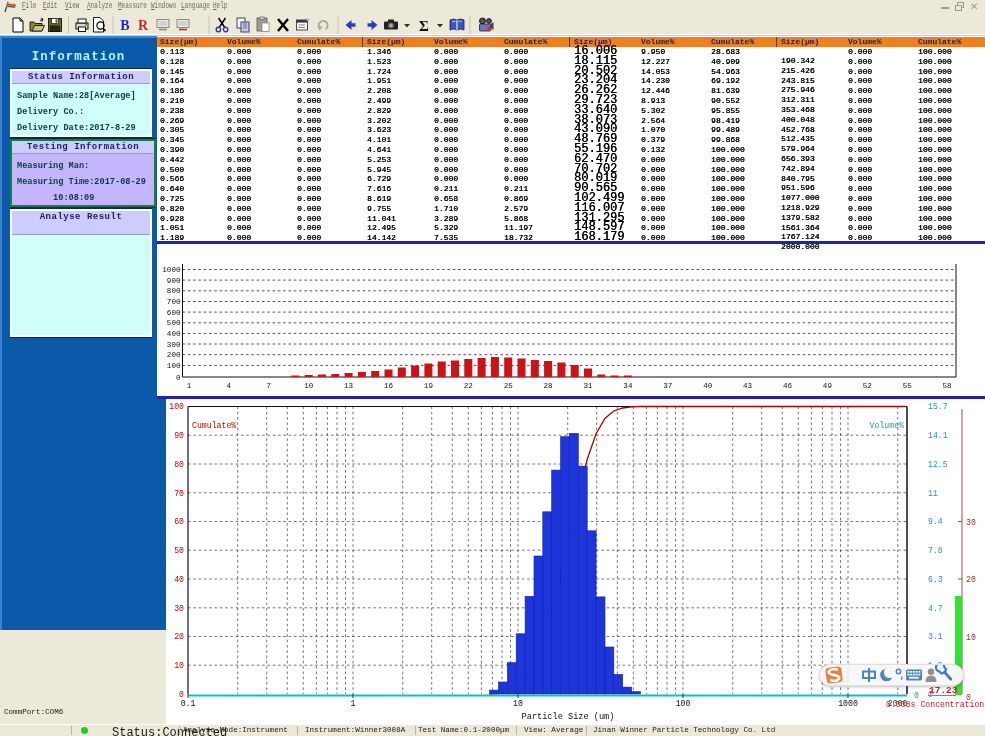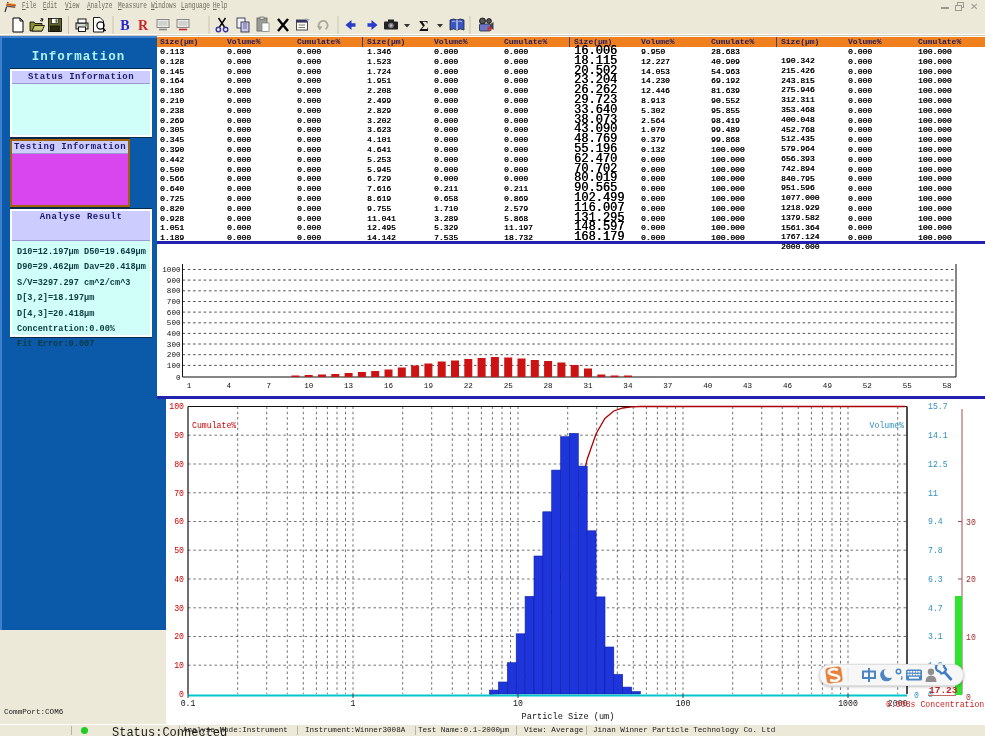--- a/index.html
+++ b/index.html
@@ -129,33 +129,32 @@
       <rect x="1.5" y="1.5" width="4" height="4" fill="#cc3333"></rect>
       <path d="M4.5 -1 L7.5 -3 V5 L4.5 3 Z" fill="#445"></path>
     </g>
   </svg>
 <div class="a" style="left:0;top:34px;width:985px;height:1px;background:#fff"></div>
 <div class="a" style="left:0;top:35px;width:985px;height:1px;background:#d0ccb8"></div>
 <div class="a" style="left:0;top:36px;width:157px;height:594px;background:#0B59A9;border-top:2px solid #3E7FD0;border-left:2px solid #3E7FD0"></div>
 <div class="a" style="left:0;top:50px;width:157px;height:14px;text-align:center;font-size:12.5px;font-weight:bold;color:#AFF5EF;letter-spacing:1px">Information</div>
 <div class="a" style="left:10px;top:69px;width:142px;height:68px;background:#CFFFF8;border:2px solid #fff;box-shadow:0 -1px 0 #0a2a4a,0 1px 0 #0a2a4a">
     <div style="height:13px;background:#CCCCFF;border-bottom:1px solid #9a9ad0;text-align:center;font-size:9px;font-weight:bold;color:#1b1b6e;line-height:13px;letter-spacing:0.5px">Status Information</div>
+    <div style="padding:4px 0 0 5px;font-size:8.6px;font-weight:bold;color:#0B3B42;line-height:16px;white-space:pre">Sample Name:28[Average]
+Delivery Co.:
+Delivery Date:2017-8-29</div>
   </div>
-<div class="a" style="left:10px;top:139px;width:120px;height:68px;background:#d946ef;border:2px solid #a16207;box-shadow:0 -1px 0 #0a2a4a,0 1px 0 #0a2a4a">
+<div class="a" style="left:10px;top:139px;width:146px;height:68px;background:#c4b5fd;border:2px solid #15803d;box-shadow:0 -1px 0 #0a2a4a,0 1px 0 #0a2a4a">
     <div style="height:13px;background:#CCCCFF;border-bottom:1px solid #9a9ad0;text-align:center;font-size:9px;font-weight:bold;color:#1b1b6e;line-height:13px;letter-spacing:0.5px">Testing Information</div>
+    <div style="padding:4px 0 0 5px;font-size:8.6px;font-weight:bold;color:#0B3B42;line-height:16px;white-space:pre">Measuring Man:
+Measuring Time:2017-08-29
+       10:08:09</div>
   </div>
 <div class="a" style="left:10px;top:209px;width:142px;height:128px;background:#CFFFF8;border:2px solid #fff;box-shadow:0 -1px 0 #0a2a4a,0 1px 0 #0a2a4a">
-    <div style="height:30px;background:#CCCCFF;border-bottom:1px solid #9a9ad0;text-align:center;font-size:9px;font-weight:bold;color:#1b1b6e;line-height:13px;letter-spacing:0.5px">Analyse Result</div>
-    <div style="padding:4px 0 0 5px;font-size:8.6px;font-weight:bold;color:#0B3B42;line-height:15.4px;white-space:pre">D10=12.197μm D50=19.649μm
-D90=29.462μm Dav=20.418μm
-S/V=3297.297 cm^2/cm^3
-D[3,2]=18.197μm
-D[4,3]=20.418μm
-Concentration:0.00%
-Fit Error:0.007</div>
+    <div style="height:24px;background:#CCCCFF;border-bottom:1px solid #9a9ad0;text-align:center;font-size:9px;font-weight:bold;color:#1b1b6e;line-height:13px;letter-spacing:0.5px">Analyse Result</div>
   </div>
 <div class="a" style="left:157px;top:36px;width:828px;height:205px;background:#fff"></div>
 <div class="a" style="left:157px;top:37px;width:828px;height:10px;background:#F0801E"></div>
 <span class="a" style="left:160px;top:37px;font-size:8px;font-weight:bold;color:#1b1b66;line-height:10px">Size(μm)</span>
 <span class="a" style="left:227px;top:37px;font-size:8px;font-weight:bold;color:#1b1b66;line-height:10px">Volume%</span>
 <span class="a" style="left:297px;top:37px;font-size:8px;font-weight:bold;color:#1b1b66;line-height:10px">Cumulate%</span>
 <span class="a" style="left:367px;top:37px;font-size:8px;font-weight:bold;color:#1b1b66;line-height:10px">Size(μm)</span>
 <span class="a" style="left:434px;top:37px;font-size:8px;font-weight:bold;color:#1b1b66;line-height:10px">Volume%</span>
 <span class="a" style="left:504px;top:37px;font-size:8px;font-weight:bold;color:#1b1b66;line-height:10px">Cumulate%</span>
 <span class="a" style="left:574px;top:37px;font-size:8px;font-weight:bold;color:#1b1b66;line-height:10px">Size(μm)</span>

